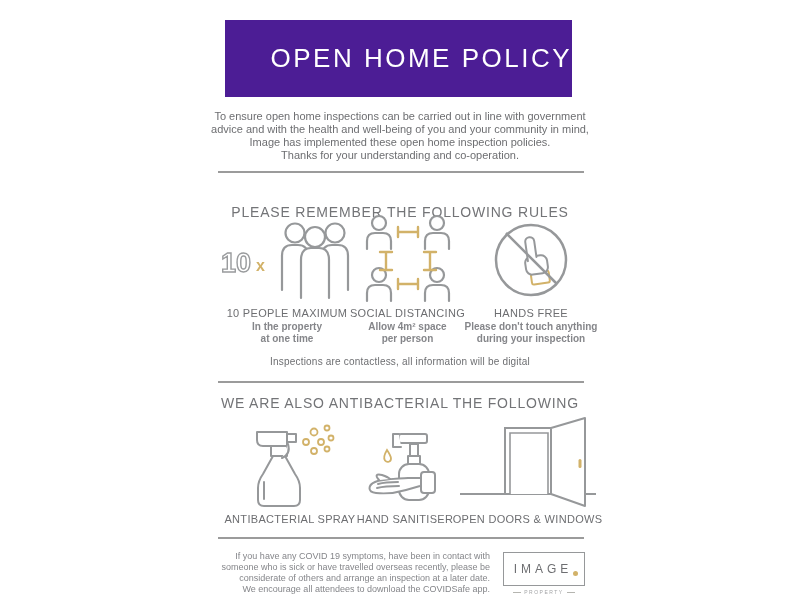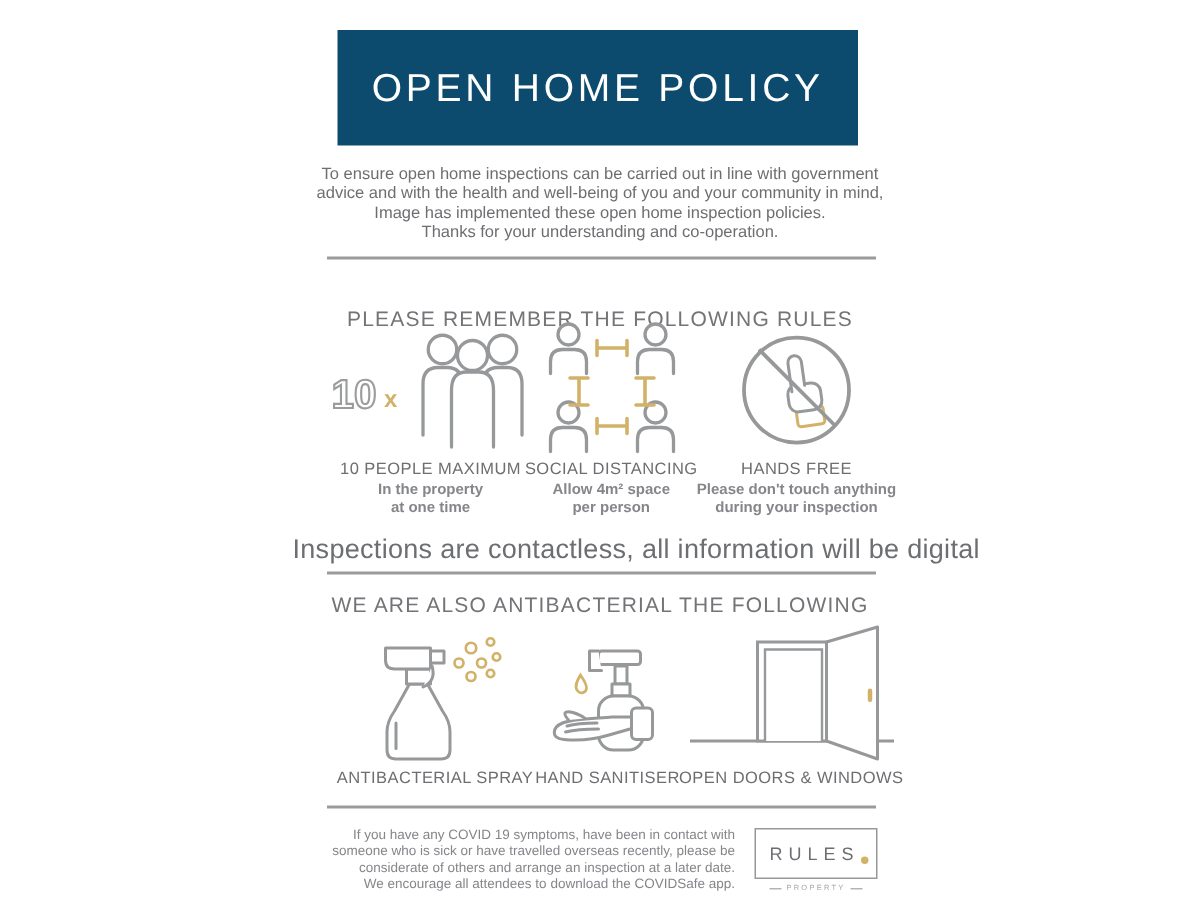--- a/index.html
+++ b/index.html
@@ -1,21 +1,21 @@
 <!DOCTYPE html>
 <html><head>
 <meta charset="utf-8">
 <style>
   * { margin:0; padding:0; box-sizing:border-box; }
   html,body { background:#fff; }
   body { font-family:"Liberation Sans", sans-serif; }
   .page { position:relative; width:800px; height:600px; background:#ffffff; overflow:hidden; margin:0 auto; }
 
   .hdr { position:absolute; left:225px; top:20px; width:347px; height:77px;
-         background:#0c4a6e; display:flex; align-items:center; justify-content:center; }
+         background:#4c1d95; display:flex; align-items:center; justify-content:flex-end; }
   .hdr h1 { color:#ffffff; font-size:26px; font-weight:400; letter-spacing:2.5px; white-space:nowrap; }
 
   .intro { position:absolute; left:180px; top:110px; width:440px; text-align:center;
            color:#6d6e71; font-size:11px; line-height:13px; white-space:pre-line; }
 
   .rule-line { position:absolute; left:218px; width:366px; height:2px; background:#9b9b9b; }
   .hr1 { top:171px; } .hr2 { top:381px; } .hr3 { top:537px; }
 
   .sec-head { position:absolute; left:190px; width:420px; text-align:center;
               color:#737477; font-size:14px; letter-spacing:0.8px; font-weight:400; white-space:nowrap; }
@@ -24,21 +24,21 @@
   .cell { position:absolute; display:flex; flex-direction:column; align-items:center; text-align:center; }
   .cell .icon-box { height:92px; display:flex; align-items:flex-end; justify-content:center; }
   .cell .c-title { margin-top:3px; color:#6d6e71; font-size:11px; letter-spacing:0.3px; white-space:nowrap; }
   .cell .c-sub { margin-top:2px; color:#85868a; font-size:10px; line-height:12px; white-space:pre-line;font-weight:bold; }
 
   .r1c1 { left:213px; top:212px; width:148px; }
   .r1c2 { left:340px; top:212px; width:135px; }
   .r1c3 { left:455px; top:212px; width:152px; }
 
   .note { position:absolute; left:195px; top:356px; width:410px; text-align:center;
-          color:#6d6e71; font-size:18px; letter-spacing:0.2px; white-space:nowrap; }
+          color:#6d6e71; font-size:10px; letter-spacing:0.2px; white-space:nowrap; }
 
   .r2c1 { left:215px; top:418px; width:150px; }
   .r2c2 { left:340px; top:418px; width:130px; }
   .r2c3 { left:450px; top:418px; width:155px; }
 
   .foot-text { position:absolute; left:180px; top:551px; width:310px; text-align:right;
                color:#85868a; font-size:9px; line-height:11px; white-space:pre-line; }
 
   .logo { position:absolute; left:503px; top:552px; width:82px; display:flex; flex-direction:column; align-items:center; }
   .logo .box { width:82px; height:34px; border:1px solid #96989a; display:flex; align-items:center; justify-content:center; }
@@ -200,21 +200,21 @@
 
   <div class="rule-line hr3"></div>
 
   <div class="foot-text">If you have any COVID 19 symptoms, have been in contact with
 someone who is sick or have travelled overseas recently, please be
 considerate of others and arrange an inspection at a later date.
 We encourage all attendees to download the COVIDSafe app.</div>
 
   <div class="logo">
     <div class="box">
-      <span class="brand">RULES</span>
+      <span class="brand">IMAGE</span>
       <span class="dot"></span>
     </div>
     <div class="tagrow">
       <span class="dash"></span>
       <span class="tag">PROPERTY</span>
       <span class="dash"></span>
     </div>
   </div>
 
 </div>

